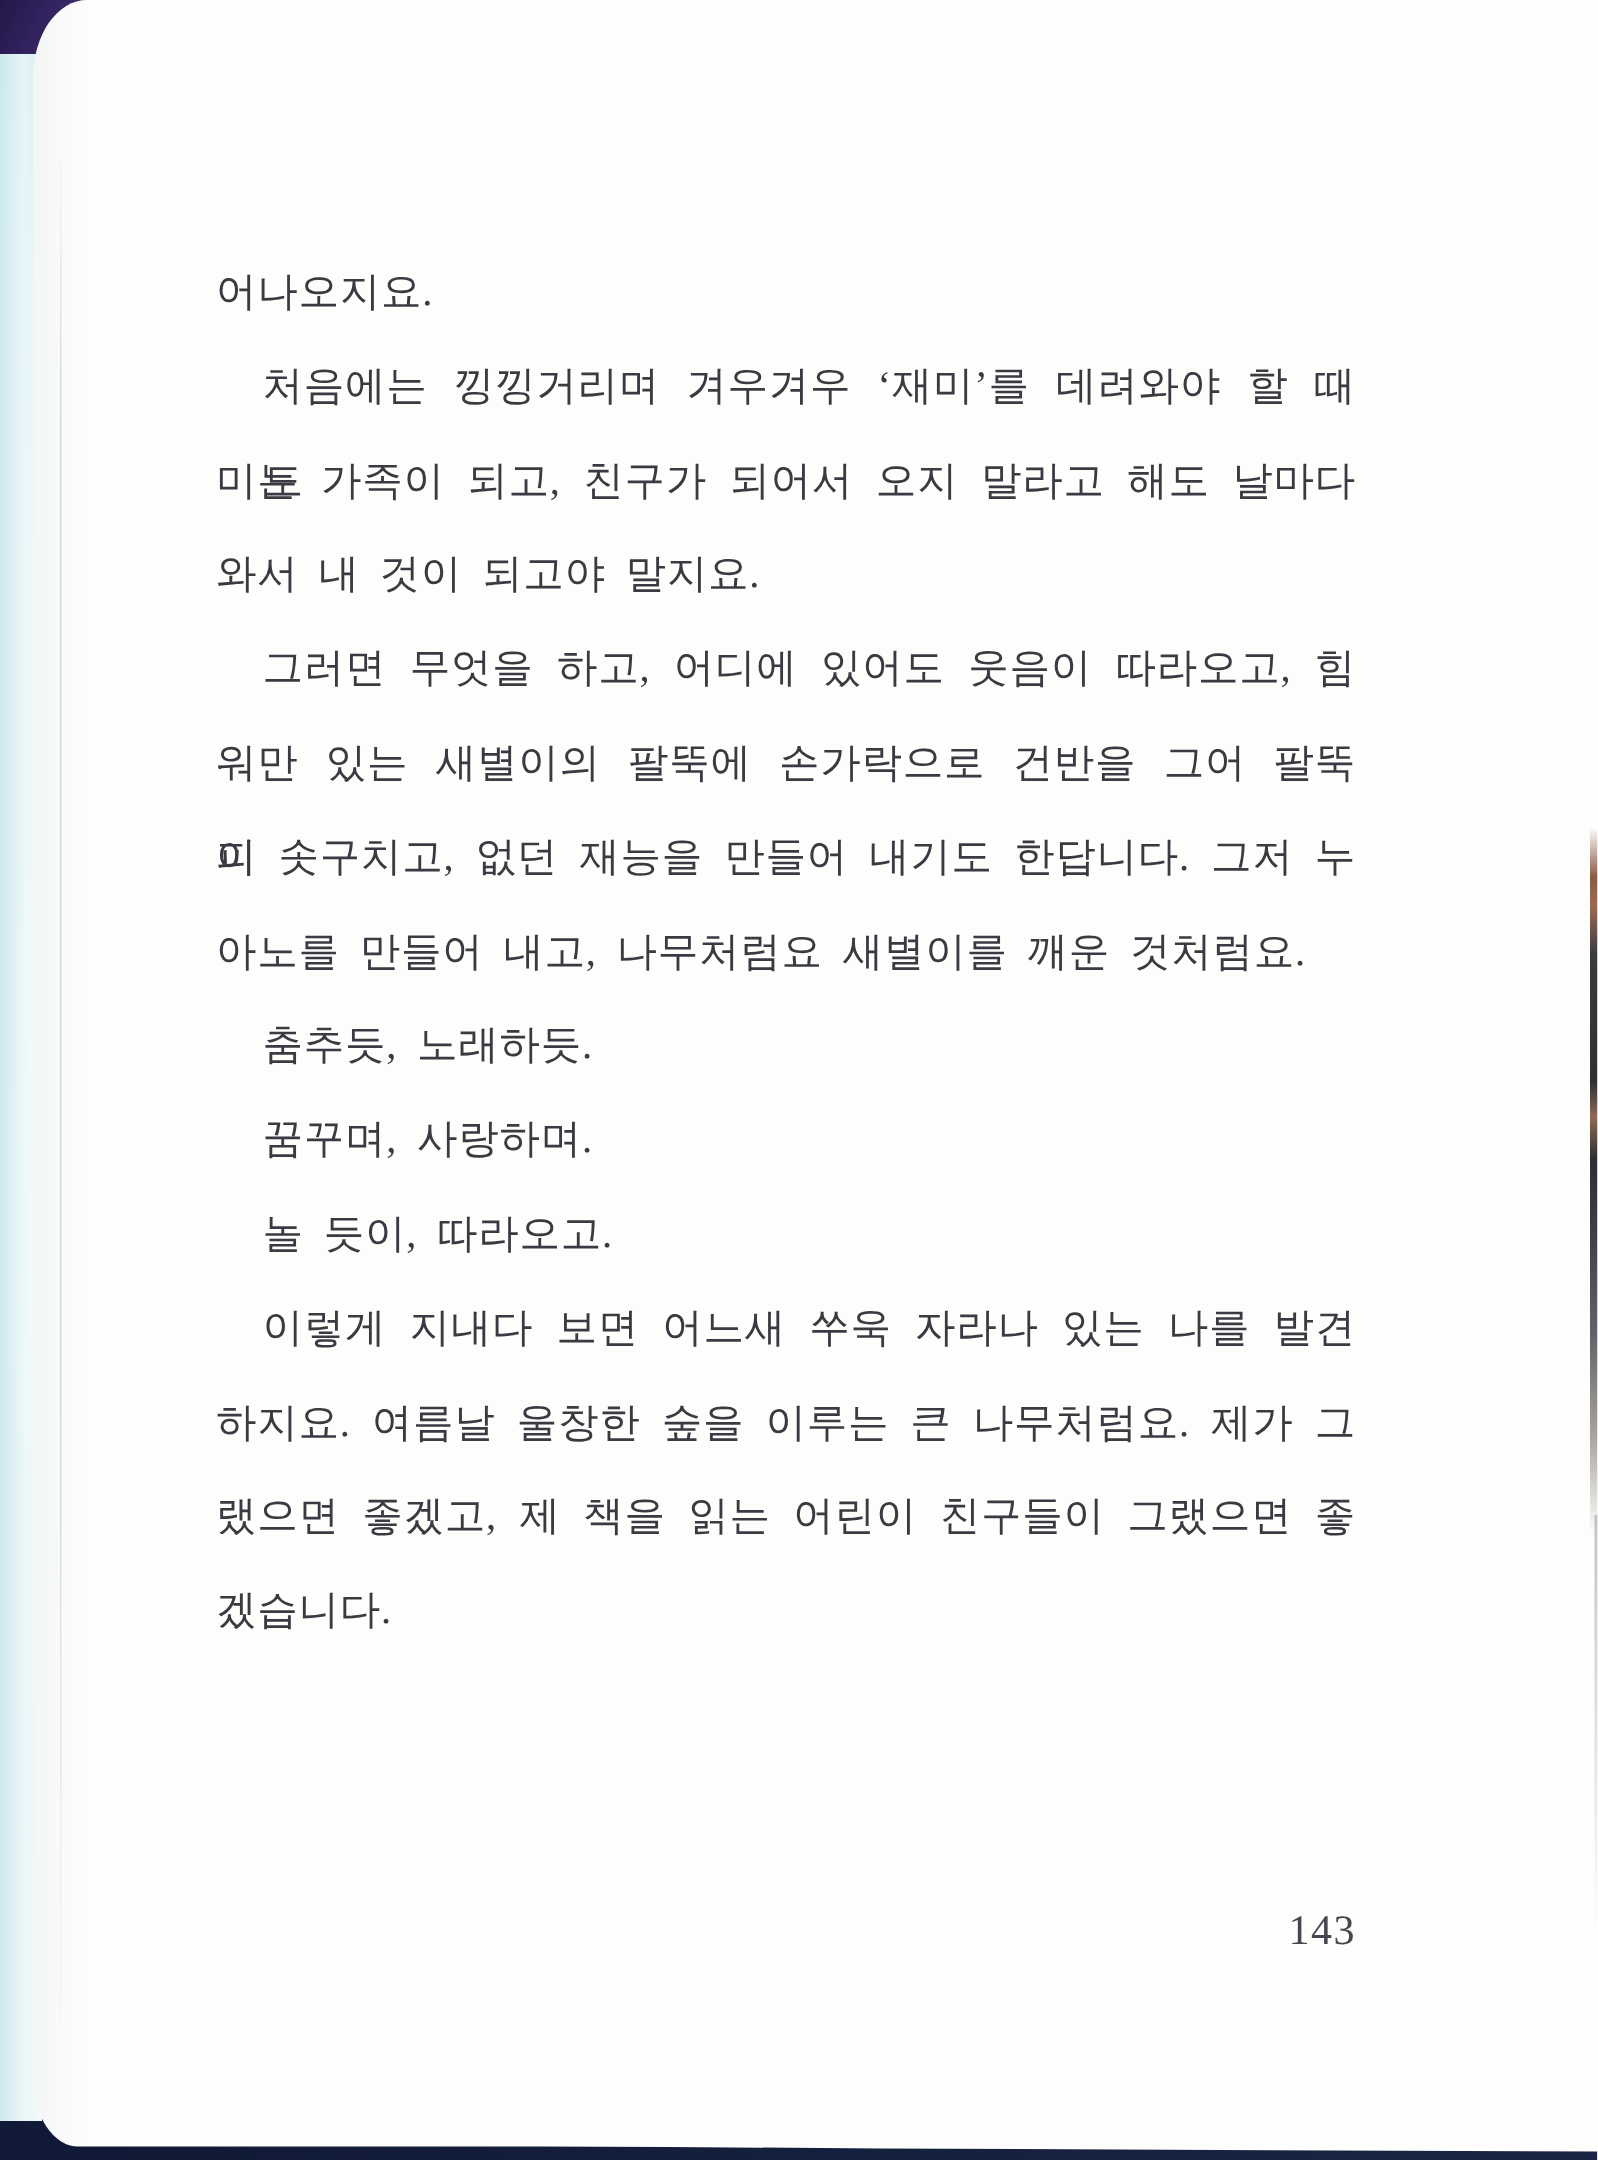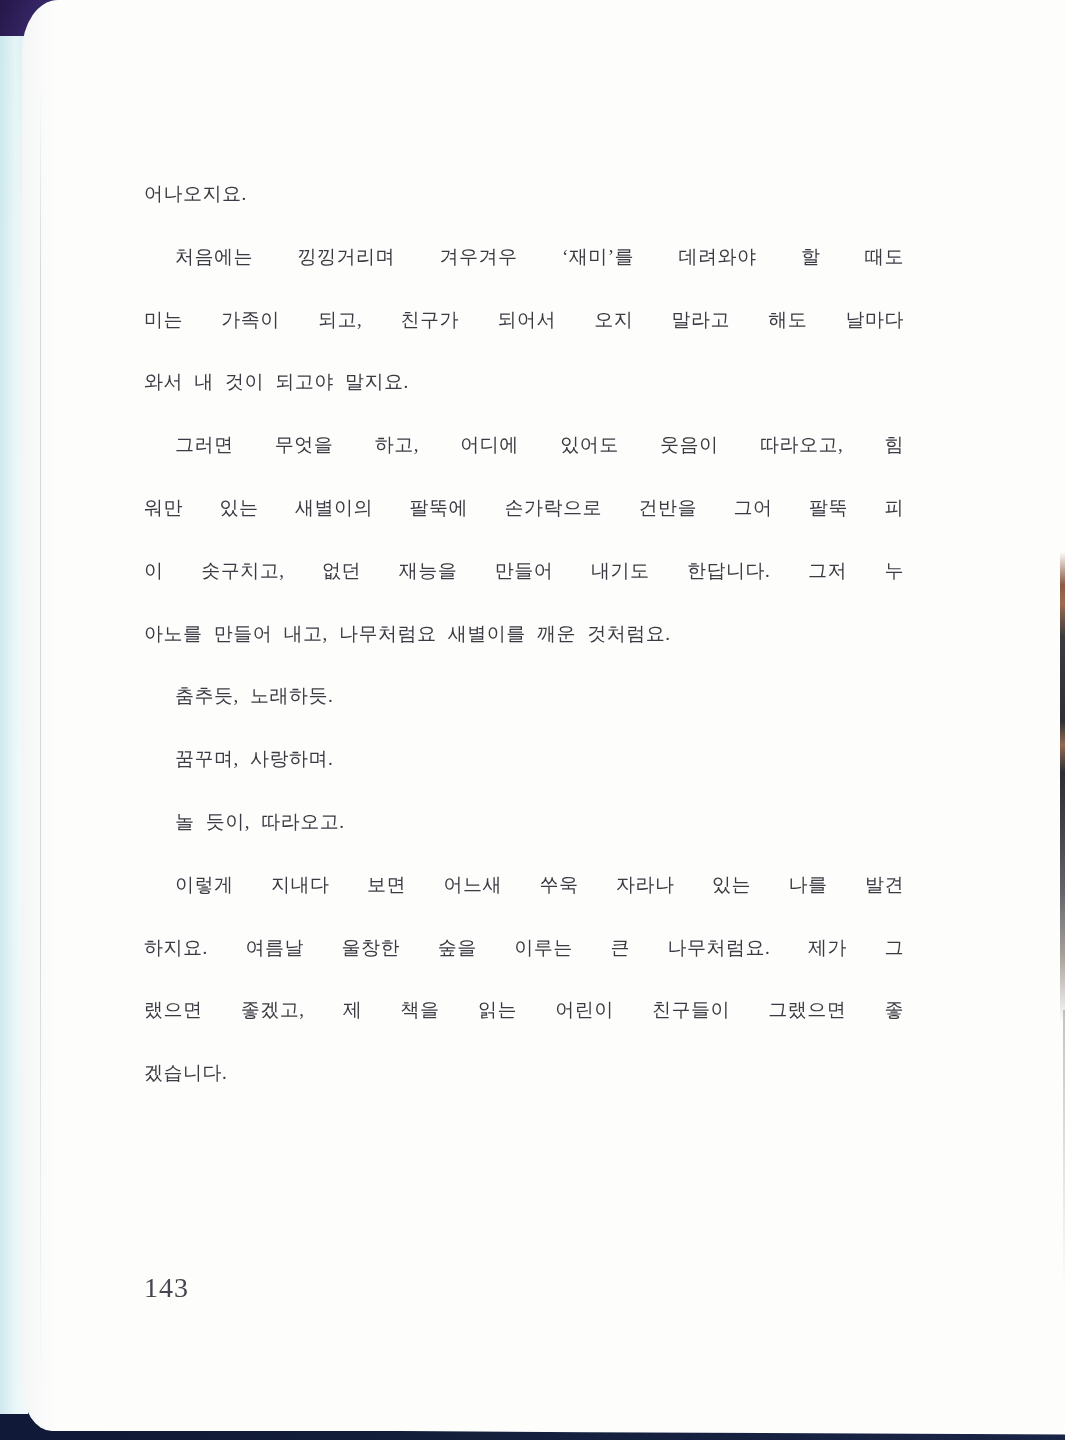--- a/index.html
+++ b/index.html
@@ -65,39 +65,39 @@
   .right-hairline {
     position: absolute; right: 0; top: 1010px; width: 2px; height: 280px;
     background: linear-gradient(180deg, rgba(170,170,170,0.7), rgba(255,255,255,0));
     z-index: 4;
   }
 
   
   .text-block {
     position: absolute; left: 122px; top: 163px; width: 760px;
     color: #3a3a42;
-    font-size: 19px;
+    font-size: 27px;
     word-spacing: 6px;
     letter-spacing: 0.5px;
   }
   .line {
     height: 62.8px;
     line-height: 62.8px;
     white-space: nowrap;
   }
   .line.justify {
     white-space: normal;
     text-align: justify;
     text-align-last: justify;
   }
   .line.indent { padding-left: 31px; }
 
   .page-number {
     position: absolute; left: 122px; width: 760px; top: 1272px;
-    text-align: left;
+    text-align: right;
     font-size: 28px;
     color: #464650;
     letter-spacing: 1px;
   }
 </style>
 </head>
 <body>
 
 <div class="scene">
   <div class="shadow-bottom"></div>

